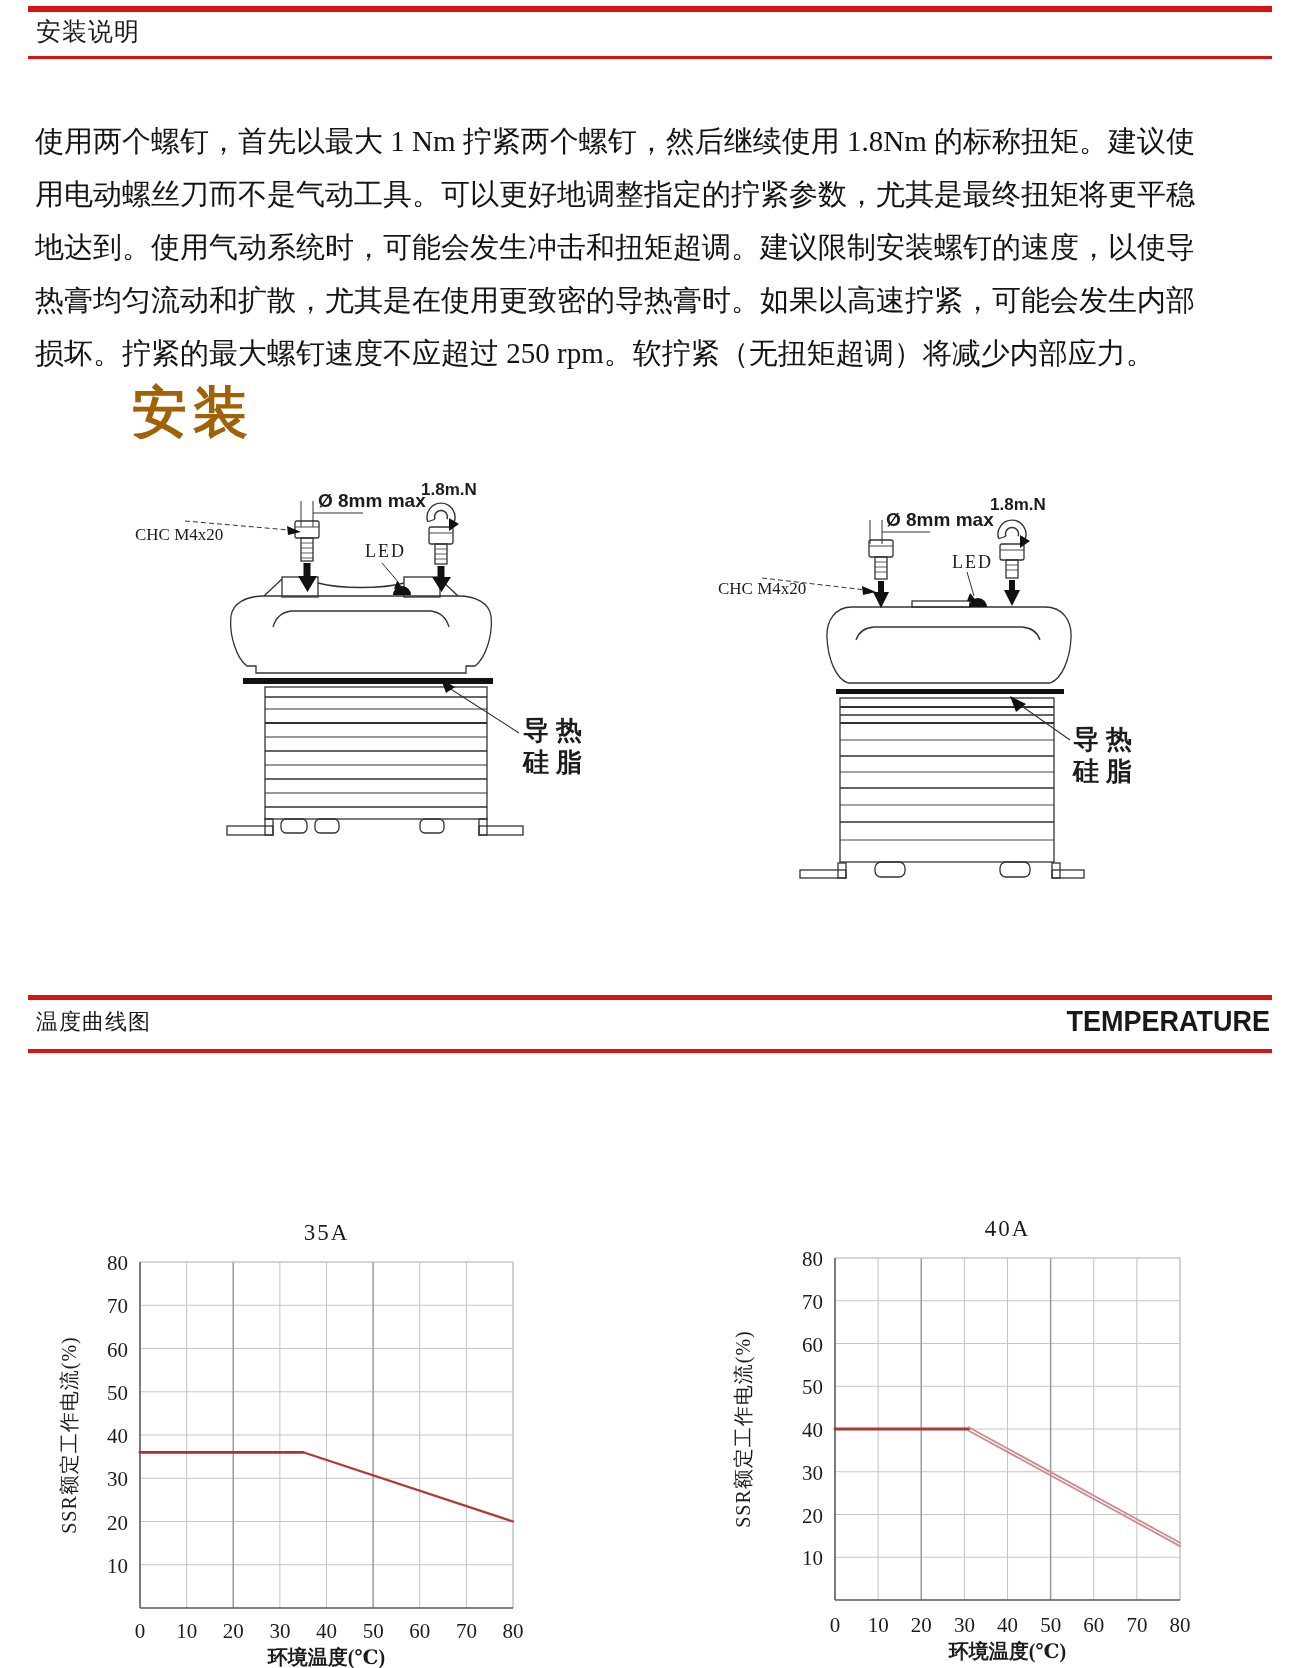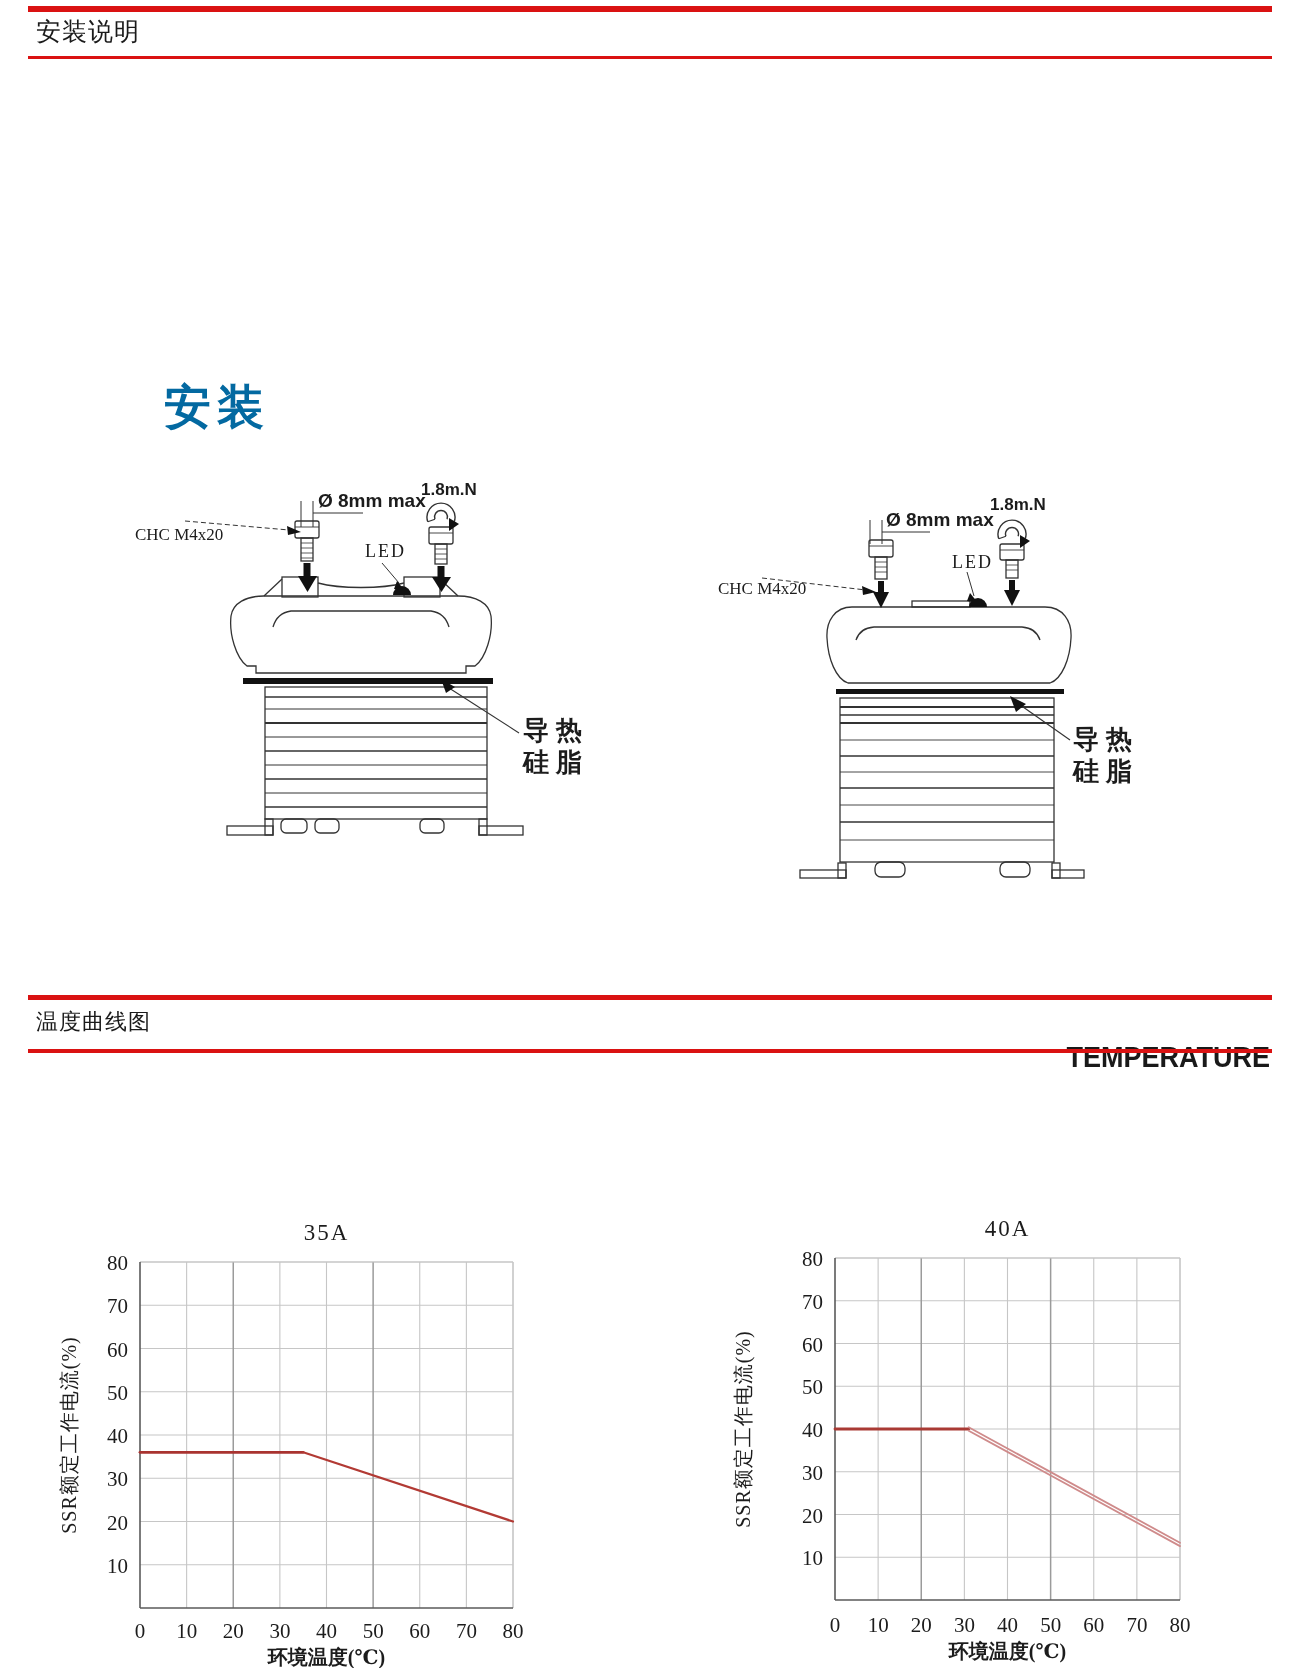--- a/index.html
+++ b/index.html
@@ -6,35 +6,36 @@
   .page{position:relative;width:1300px;height:1668px;background:#fff;overflow:hidden;
         font-family:"Liberation Serif","DejaVu Serif",serif;color:#111;}
   .rule{position:absolute;left:28px;width:1244px;background:#da1212;}
   .hdr-zh{position:absolute;left:36px;font-size:25px;letter-spacing:1px;color:#1a1a1a;}
   .hdr-en{position:absolute;right:30px;text-align:right;font-family:"Liberation Sans","DejaVu Sans",sans-serif;
           font-weight:700;font-size:30px;letter-spacing:0px;color:#191919;}
   .squeeze{display:inline-block;transform:scaleX(.9);transform-origin:right center;}
   .para{position:absolute;left:35px;top:86px;width:1160px;font-size:29px;line-height:53px;
         text-align:justify;text-justify:inter-ideograph;color:#141414;}
   .install-h{position:absolute;left:132px;top:376px;font-family:"Liberation Sans","DejaVu Sans",sans-serif;
-        font-weight:700;font-size:47px;letter-spacing:6px;color:#0369a1;margin-left:32px;}
+        font-weight:700;font-size:55px;letter-spacing:6px;color:#a16207;}
   svg{position:absolute;}
   svg text{font-family:"Liberation Serif","DejaVu Serif",serif;fill:#1c1c1c;}
   svg text.b{font-family:"Liberation Sans","DejaVu Sans",sans-serif;font-weight:700;}
   svg text.hei{font-family:"Liberation Sans","DejaVu Sans",sans-serif;font-weight:700;}
 </style>
 </head>
 <body>
 
 <div class="page">
 
   <div class="rule" style="top:6px;height:6px;"></div>
   <div class="hdr-zh" style="top:15px;">安装说明</div>
   <div class="rule" style="top:56px;height:3px;"></div>
 
+  <p class="para">使用两个螺钉，首先以最大 1 Nm 拧紧两个螺钉，然后继续使用 1.8Nm 的标称扭矩。建议使用电动螺丝刀而不是气动工具。可以更好地调整指定的拧紧参数，尤其是最终扭矩将更平稳地达到。使用气动系统时，可能会发生冲击和扭矩超调。建议限制安装螺钉的速度，以使导热膏均匀流动和扩散，尤其是在使用更致密的导热膏时。如果以高速拧紧，可能会发生内部损坏。拧紧的最大螺钉速度不应超过 250 rpm。软拧紧（无扭矩超调）将减少内部应力。</p>
 
   <div class="install-h">安装</div>
 
   <svg style="left:115px;top:435px;" width="530" height="460" viewBox="0 0 530 460">
     <g stroke="#333" fill="none" stroke-width="1.3">
 
       <path d="M70,86 L174,95" stroke-dasharray="5,3" stroke-width="1"></path>
 
       <line x1="186" y1="66" x2="186" y2="92" stroke-width="1"></line>
       <line x1="198" y1="66" x2="198" y2="92" stroke-width="1"></line>
@@ -178,21 +179,21 @@
     <text x="58" y="144" font-size="17">CHC M4x20</text>
     <text x="226" y="76" font-size="19" class="b">Ø 8mm max</text>
     <text x="330" y="60" font-size="17" class="b">1.8m.N</text>
     <text x="292" y="118" font-size="18" letter-spacing="2">LED</text>
     <text x="413" y="298" font-size="26" letter-spacing="7" class="hei">导热</text>
     <text x="413" y="330" font-size="26" letter-spacing="7" class="hei">硅脂</text>
   </svg>
 
   <div class="rule" style="top:995px;height:5px;"></div>
   <div class="hdr-zh" style="top:1007px;font-size:22px;">温度曲线图</div>
-  <div class="hdr-en" style="top:1040px;"><span class="squeeze">TEMPERATURE</span></div>
+  <div class="hdr-en" style="top:1004px;"><span class="squeeze">TEMPERATURE</span></div>
   <div class="rule" style="top:1049px;height:4px;"></div>
 
   <svg id="chart0" style="left:40px;top:1200px;" width="520" height="468" viewBox="0 0 520 468">
       <line x1="100" y1="364.75" x2="473" y2="364.75" stroke="#c6c6c6" stroke-width="1.1"></line>
       <text x="88" y="372.75" text-anchor="end" font-size="21" font-family="&quot;Liberation Sans&quot;,sans-serif">10</text>
       <line x1="100" y1="321.5" x2="473" y2="321.5" stroke="#c6c6c6" stroke-width="1.1"></line>
       <text x="88" y="329.5" text-anchor="end" font-size="21" font-family="&quot;Liberation Sans&quot;,sans-serif">20</text>
       <line x1="100" y1="278.25" x2="473" y2="278.25" stroke="#c6c6c6" stroke-width="1.1"></line>
       <text x="88" y="286.25" text-anchor="end" font-size="21" font-family="&quot;Liberation Sans&quot;,sans-serif">30</text>
       <line x1="100" y1="235" x2="473" y2="235" stroke="#c6c6c6" stroke-width="1.1"></line>

